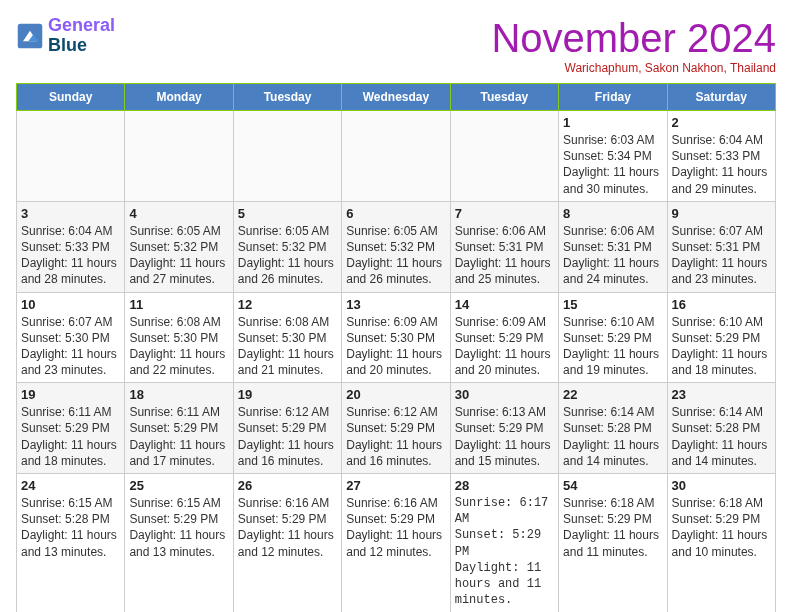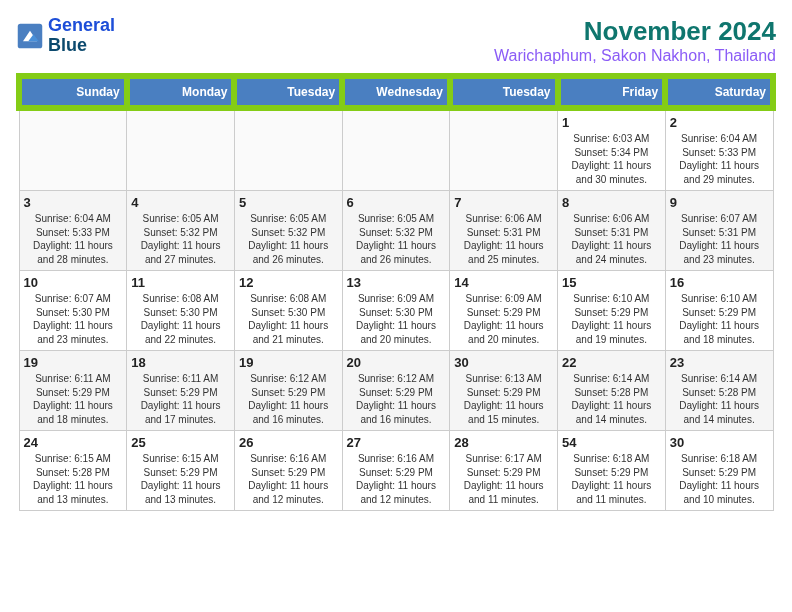--- a/index.html
+++ b/index.html
@@ -21,75 +21,74 @@
       align-items: center;
       gap: 4px;
     }
     .logo-text {
       font-size: 18px;
       font-weight: bold;
       color: #333;
       line-height: 1.1;
     }
     .logo-text span {
-      color: #1d4ed8;
+      color: #8b5cf6;
     }
     .logo-icon {
       width: 28px;
       height: 28px;
     }
     .title-block {
       text-align: right;
     }
     .title-block h1 {
-      font-size: 26px;
-      font-weight: bold;
-      color: #0f766e;
+      font-size: 40px;
+      font-weight: normal;
+      color: #a21caf;
     }
     .title-block h2 {
-      font-size: 16px;
+      font-size: 12px;
       font-weight: normal;
-      color: #8b5cf6;
+      color: #b91c1c;
     }
     table {
       width: 100%;
       border-collapse: collapse;
       font-size: 11px;
     }
     thead tr th {
       background: #4a7fc1;
       color: #fff;
       padding: 6px 4px;
-      text-align: right;
+      text-align: center;
       font-size: 12px;
       font-weight: bold;
-      border: 6px solid #84cc16;
+      border: 1px solid #84cc16;
     }
     tbody tr td {
       border: 1px solid #ccc;
       vertical-align: top;
       padding: 4px;
       min-height: 80px;
       width: 14.28%;
       background: #fff;
     }
     tbody tr:nth-child(even) td {
       background: #f5f5f5;
     }
     .day-number {
       font-weight: bold;
       font-size: 13px;
       margin-bottom: 2px;
       color: #222;
     }
     .day-info {
-      font-size: 10px;
+      font-size: 12px;
       color: #333;
       line-height: 1.35;
-      text-align: center;
     }
     td.empty {
       background: #fafafa;
     }
   </style>
 </head>
 <body>
 
 <div class="header">
   <div class="logo">
@@ -293,21 +292,21 @@
 Daylight: 11 hours and 12 minutes.</div>
         </td>
         <td>
           <div class="day-number">27</div>
           <div class="day-info" style="white-space: pre-line;">Sunrise: 6:16 AM
 Sunset: 5:29 PM
 Daylight: 11 hours and 12 minutes.</div>
         </td>
         <td>
           <div class="day-number">28</div>
-          <div class="day-info" style="white-space: pre-line;">Sunrise: 6:17 AM
+          <div class="day-info" style="white-space: pre-line; font-family: Liberation Mono, monospace;">Sunrise: 6:17 AM
 Sunset: 5:29 PM
 Daylight: 11 hours and 11 minutes.</div>
         </td>
         <td>
           <div class="day-number">54</div>
           <div class="day-info" style="white-space: pre-line;">Sunrise: 6:18 AM
 Sunset: 5:29 PM
 Daylight: 11 hours and 11 minutes.</div>
         </td>
         <td>

